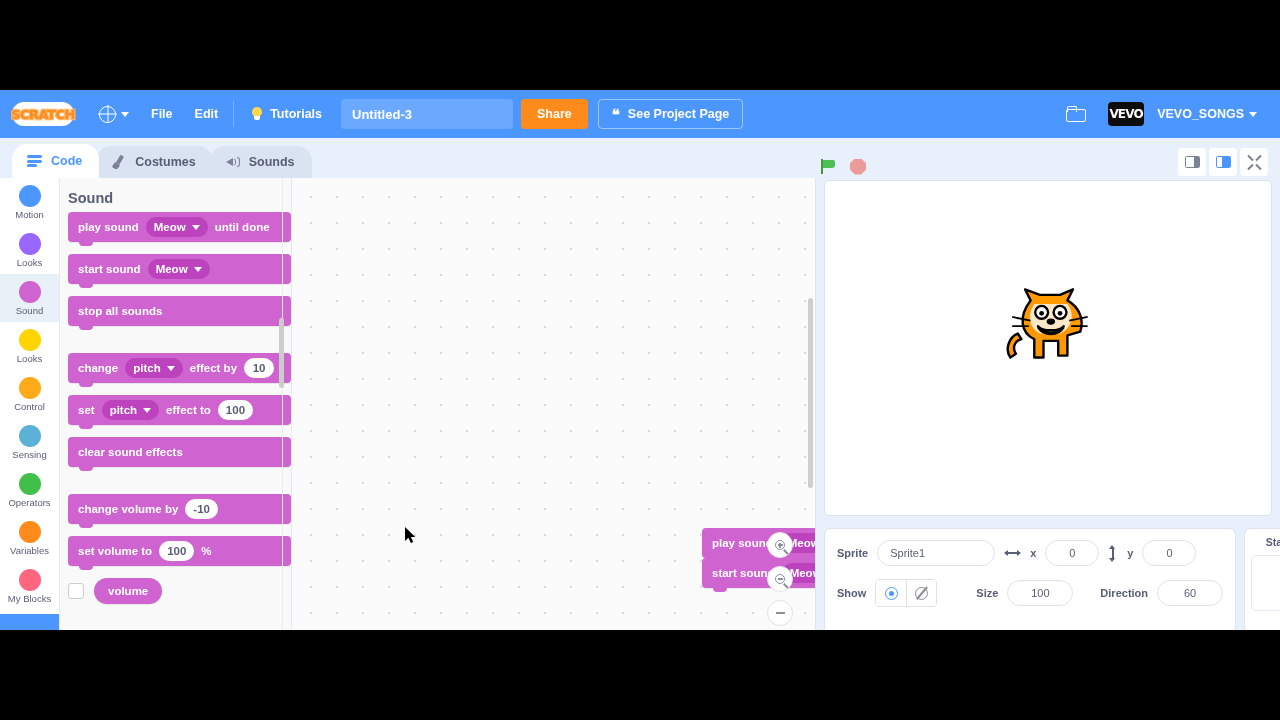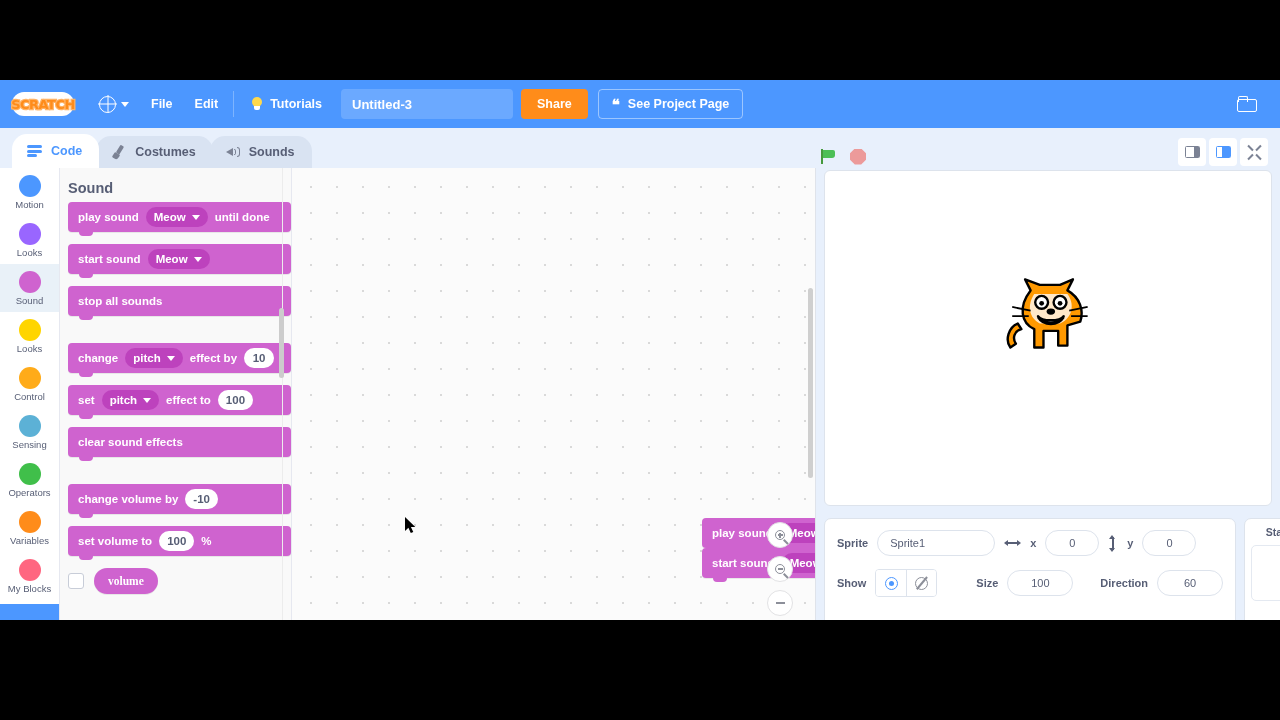--- a/index.html
+++ b/index.html
@@ -3,21 +3,21 @@
 <meta charset="utf-8">
 <style>
   * { box-sizing: border-box; margin: 0; padding: 0; }
   html, body {
     width: 1280px; height: 720px;
     background: #000;
     font-family: "Liberation Sans", sans-serif;
     overflow: hidden;
   }
   #app {
-    position: absolute; left: 0; top: 80px;
+    position: absolute; left: 0; top: 90px;
     width: 1280px; height: 540px;
     background: #e8f0fc;
     overflow: hidden;
   }
 
   
   .menubar {
     position: relative;
     height: 48px; width: 100%;
     background: #4c97ff;
@@ -258,21 +258,21 @@
   .blk .drop .dcar {
     width: 0; height: 0; border-left: 4px solid transparent;
     border-right: 4px solid transparent; border-top: 5px solid #fff;
   }
   .blk .num {
     display: inline-flex; align-items: center; justify-content: center;
     min-width: 30px; height: 20px; padding: 0 8px;
     background: #fff; color: #575e75; border-radius: 10px; font-size: 11.5px;
   }
   .blk.rep {
-    height: 26px; border-radius: 13px; padding: 8px 14px; font-family: Liberation Serif, serif;
+    height: 26px; border-radius: 13px; padding: 8px 14px;
   }
   .blk.rep::before, .blk.rep::after { display: none; }
   .pal-row { display: flex; align-items: center; gap: 10px; }
   .pal-chk {
     width: 16px; height: 16px; border: 1.5px solid #c8cdd8;
     border-radius: 3px; background: #fff; margin-left: 8px; cursor: pointer;
   }
 
   
   .canvas {
@@ -400,20 +400,27 @@
 
     <div class="proj-page-btn">
       <span class="quote-ic">❝</span>
       <span>See Project Page</span>
     </div>
 
     <div class="mb-spacer"></div>
 
     <div class="mb-item">
       <span class="folder-ic"></span>
+    </div>
+    <div class="mb-item">
+      <span class="vevo-logo">
+        <span>VEVO</span>
+      </span>
+      <span>VEVO_SONGS</span>
+      <span class="caret"></span>
     </div>
   </div>
 
   <div class="tabrow">
     <div class="tab active">
       <span class="tab-ic ic-code">
           <i></i>
           <i></i>
           <i></i>
         </span>

